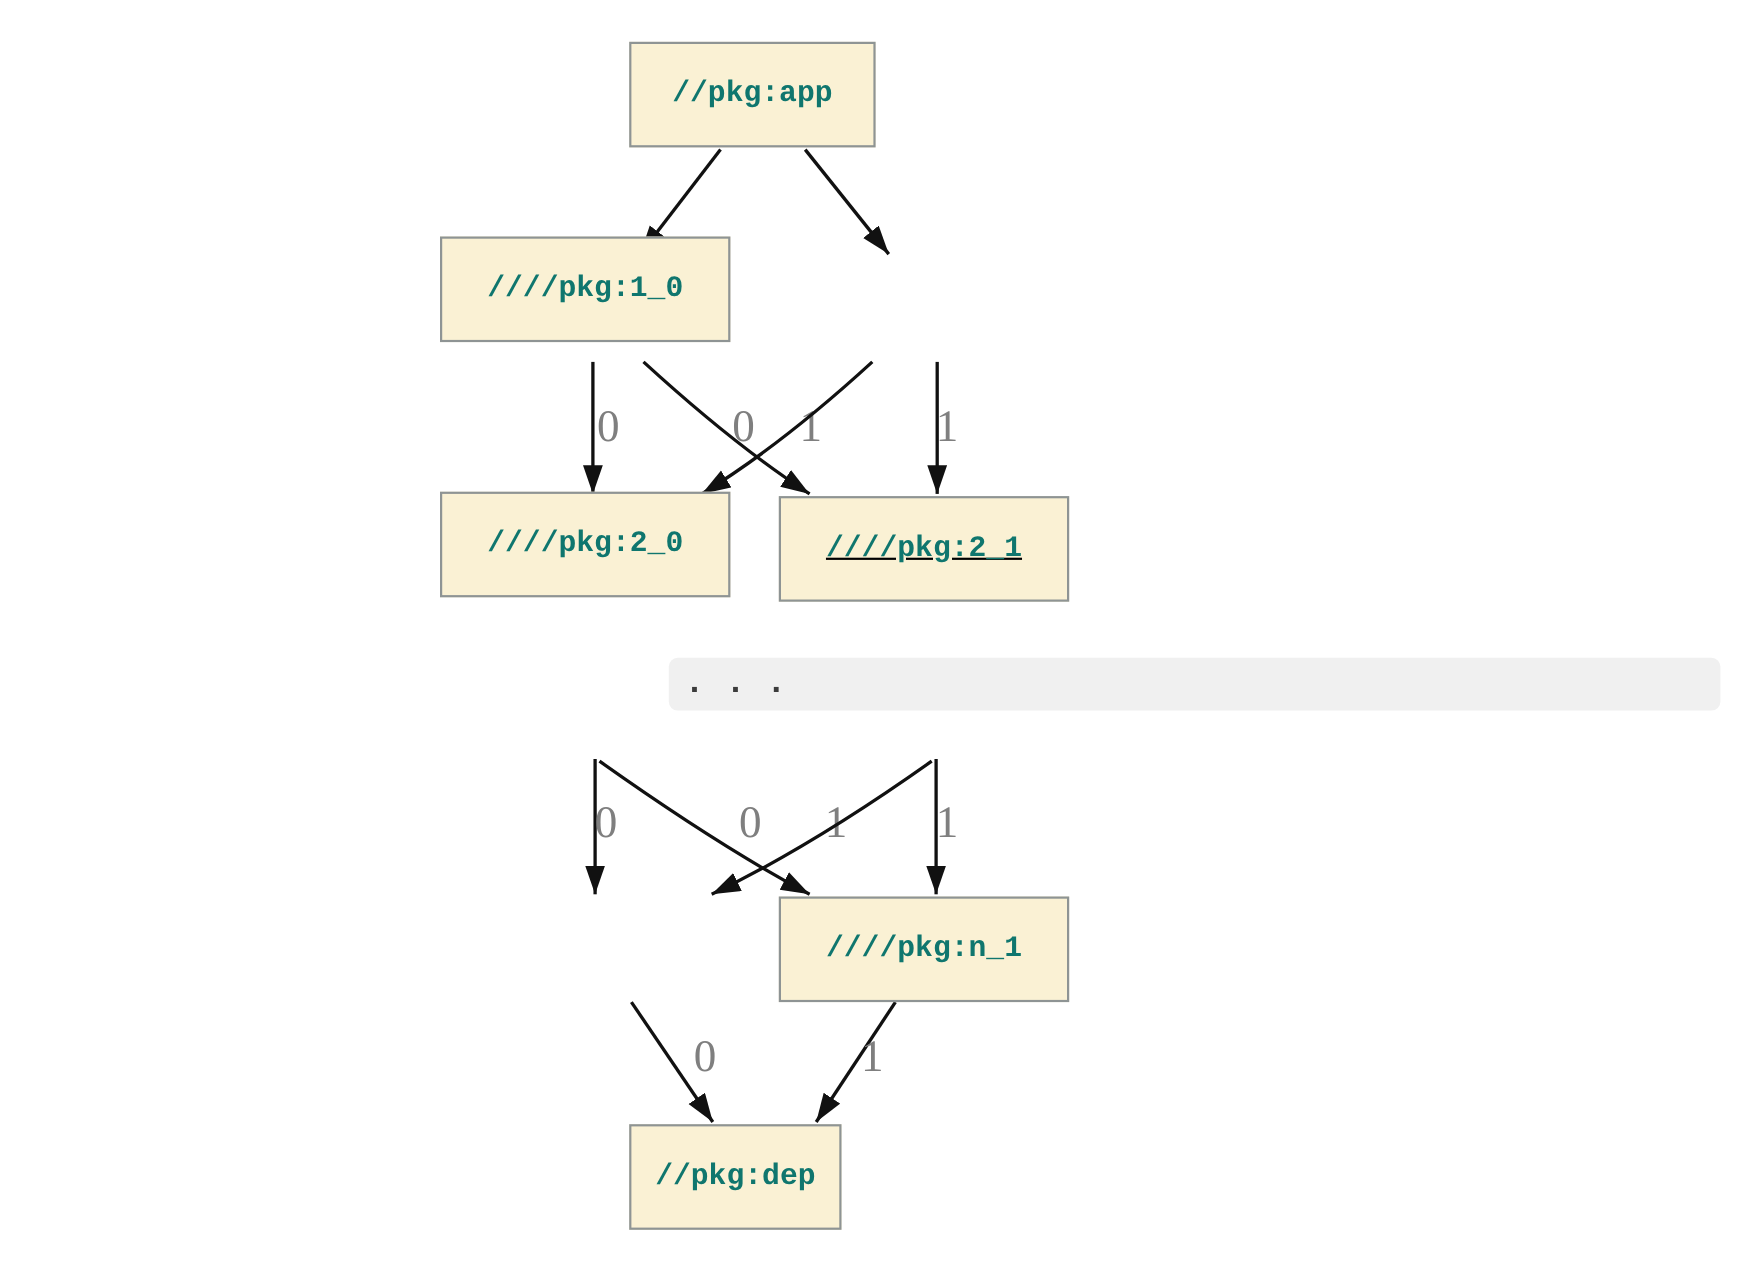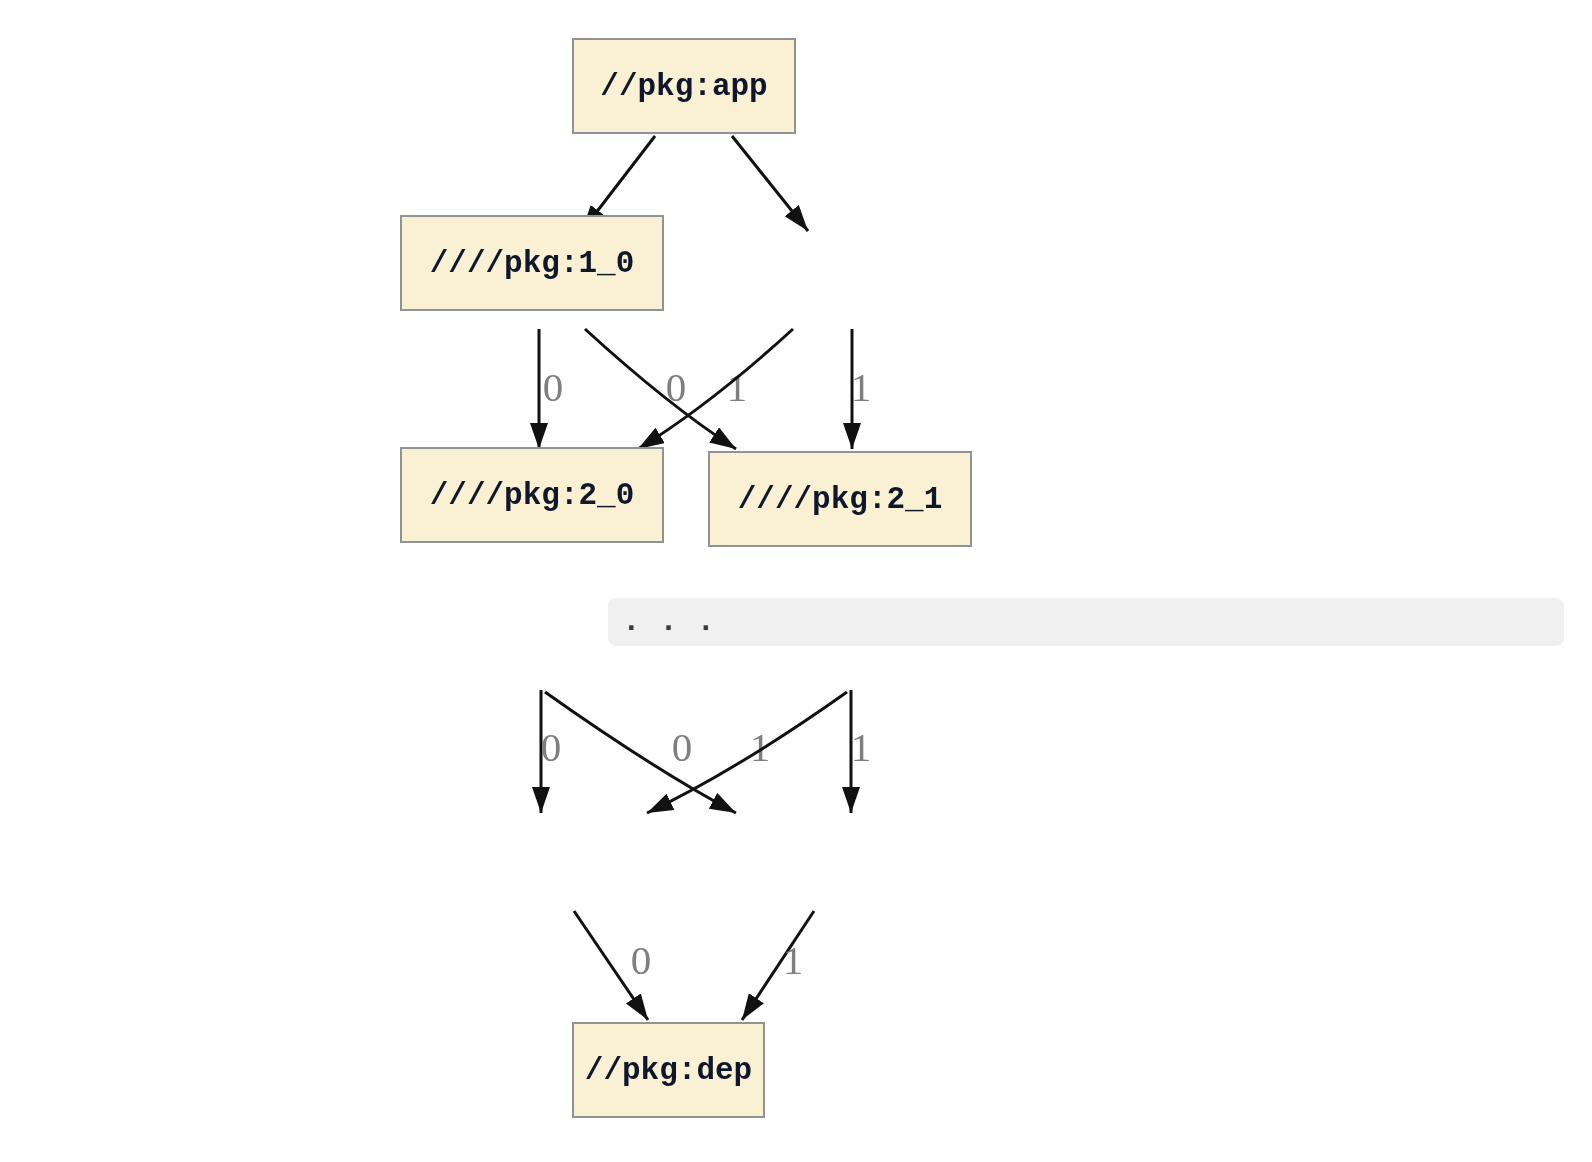--- a/index.html
+++ b/index.html
@@ -42,22 +42,22 @@
     box-sizing: border-box;
     background: var(--node-fill, #faf1d4);
     border: 2.5px solid var(--node-border, #8e9494);
     display: flex;
     align-items: center;
     justify-content: center;
   }
   .node span {
     font-family: "Liberation Mono", monospace;
     font-weight: 700;
-    font-size: 31px;
-    color: #0f172a;
+    font-size: 27px;
+    color: #0f766e;
     white-space: pre;
   }
   #separator {
     position: absolute;
     box-sizing: border-box;
     background: var(--separator-fill, #f0f0f0);
     border-radius: 8px;
     display: block;
   }
   #separator span {
@@ -115,21 +115,24 @@
 
   <div class="node" style="left: 572px; top: 38px; width: 224px; height: 96px;">
         <span>//pkg:app</span>
       </div>
       <div class="node" style="left: 400px; top: 215px; width: 264px; height: 96px;">
         <span>////pkg:1_0</span>
       </div>
       <div class="node" style="left: 400px; top: 447px; width: 264px; height: 96px;">
         <span>////pkg:2_0</span>
       </div>
-      <div class="node" style="left: 708px; top: 451px; width: 264px; height: 96px;">
+      <div class="node" style="left: 708px; top: 451px; width: 264px; height: 96px; text-decoration: underline;">
         <span>////pkg:2_1</span>
+      </div>
+      <div class="node" style="left: 708px; top: 815px; width: 264px; height: 96px;">
+        <span>////pkg:n_1</span>
       </div>
       <div class="node" style="left: 572px; top: 1022px; width: 193px; height: 96px;">
         <span>//pkg:dep</span>
       </div>
     </div>
 
 </div>
 
 </body></html>

